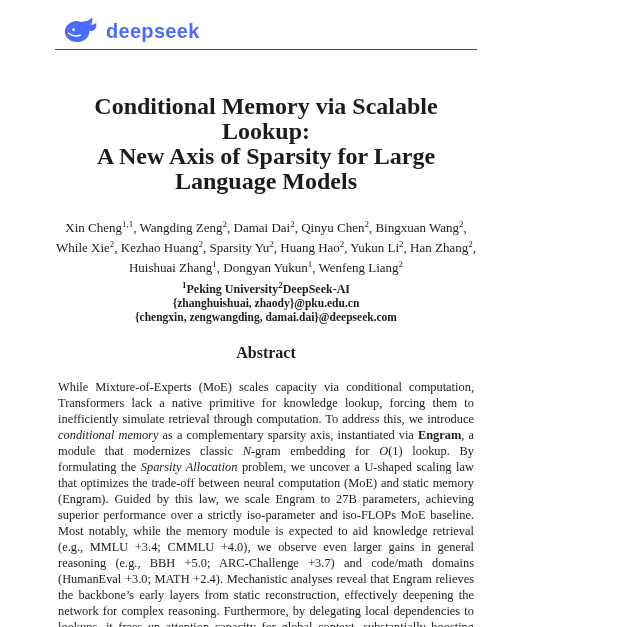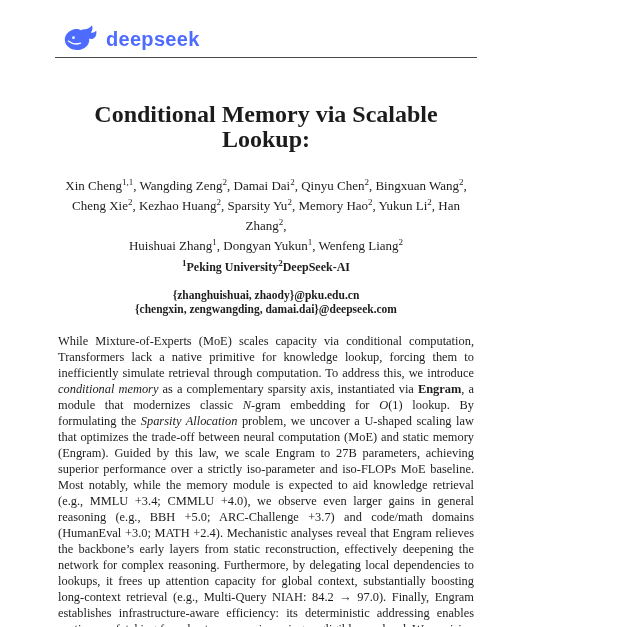--- a/index.html
+++ b/index.html
@@ -12,21 +12,21 @@
     height: 627px;
     overflow: hidden;
     color: #1c1c1c;
     font-family: "Liberation Serif", serif;
     -webkit-font-smoothing: antialiased;
   }
   .page {
     box-sizing: border-box;
     width: 532px;
     height: 627px;
-    padding: 8px 55px;
+    padding: 0 55px;
   }
   
   .brand-row {
     display: flex;
     align-items: center;
     gap: 7px;
     padding-top: 13px;
     padding-left: 8px;
     height: 34px;
   }
@@ -71,21 +71,21 @@
     font-weight: 700;
     font-size: 12px;
     line-height: 15px;
   }
   .affil + .affil { margin-left: 0; }
   .emails {
     text-align: center;
     font-weight: 700;
     font-size: 11.5px;
     line-height: 13.5px;
-    margin-top: 14px;
+    margin-top: 0;
   }
   
   h2.abstract-heading {
     margin: 20px 0 0 0;
     text-align: center;
     font-size: 16px;
     font-weight: 700;
   }
   p.abstract {
     margin: 17px 3px 0 3px;
@@ -116,32 +116,34 @@
         </svg>
       </span>
       <span class="logo-text" style="color:#4D6BFE">deepseek</span>
     </div>
     <hr class="rule">
   </header>
 
   <main>
     <h1 class="paper-title">
       <span class="t-line">Conditional Memory via Scalable Lookup:</span>
+      <span class="t-line">A New Axis of Sparsity for Large Language Models</span>
     </h1>
 
     <div class="authors" id="authors">
         <div><span>Xin Cheng</span><sup>1,1</sup>, <span>Wangding Zeng</span><sup>2</sup>, <span>Damai Dai</span><sup>2</sup>, <span>Qinyu Chen</span><sup>2</sup>, <span>Bingxuan Wang</span><sup>2</sup>,</div>
-        <div><span>Cheng Xie</span><sup>2</sup>, <span>Kezhao Huang</span><sup>2</sup>, <span>Sparsity Yu</span><sup>2</sup>, <span>Memory Hao</span><sup>2</sup>, <span>Yukun Li</span><sup>2</sup>, <span>Han Zhang</span><sup>2</sup>,</div>
+        <div><span>While Xie</span><sup>2</sup>, <span>Kezhao Huang</span><sup>2</sup>, <span>Sparsity Yu</span><sup>2</sup>, <span>Huang Hao</span><sup>2</sup>, <span>Yukun Li</span><sup>2</sup>, <span>Han Zhang</span><sup>2</sup>,</div>
         <div><span>Huishuai Zhang</span><sup>1</sup>, <span>Dongyan Yukun</span><sup>1</sup>, <span>Wenfeng Liang</span><sup>2</sup></div>
       </div>
 
     <div class="affils" id="affils"><span class="affil"><sup>1</sup>Peking University</span><span class="affil"><sup>2</sup>DeepSeek-AI</span></div>
 
     <div class="emails" id="emails">
         <div>{zhanghuishuai, zhaody}@pku.edu.cn</div>
         <div>{chengxin, zengwangding, damai.dai}@deepseek.com</div>
       </div>
 
+    <h2 class="abstract-heading">Abstract</h2>
 
     <p class="abstract" id="abstract-body"><span>While Mixture-of-Experts (MoE) scales capacity via conditional computation, Transformers lack a native primitive for knowledge lookup, forcing them to inefficiently simulate retrieval through computation. To address this, we introduce </span><i>conditional memory</i><span> as a complementary sparsity axis, instantiated via </span><b>Engram</b><span>, a module that modernizes classic </span><i>N</i><span>-gram embedding for </span><i>O</i><span>(1) lookup. By formulating the </span><i>Sparsity Allocation</i><span> problem, we uncover a U-shaped scaling law that optimizes the trade-off between neural computation (MoE) and static memory (Engram). Guided by this law, we scale Engram to 27B parameters, achieving superior performance over a strictly iso-parameter and iso-FLOPs MoE baseline. Most notably, while the memory module is expected to aid knowledge retrieval (e.g., MMLU +3.4; CMMLU +4.0), we observe even larger gains in general reasoning (e.g., BBH +5.0; ARC-Challenge +3.7) and code/math domains (HumanEval +3.0; MATH +2.4). Mechanistic analyses reveal that Engram relieves the backbone’s early layers from static reconstruction, effectively deepening the network for complex reasoning. Furthermore, by delegating local dependencies to lookups, it frees up attention capacity for global context, substantially boosting long-context retrieval (e.g., Multi-Query NIAH: 84.2 → 97.0). Finally, Engram establishes infrastructure-aware efficiency: its deterministic addressing enables runtime prefetching from host memory, incurring negligible overhead. We envision conditional memory as an indispensable modeling primitive for next-generation sparse models. Code available at: </span><a class="mono-link" href="#" style="color: rgb(51, 51, 204);">https://github.com/deepseek-ai/Engram</a></p>
   </main>
 
 </div>
 
 </body></html>

